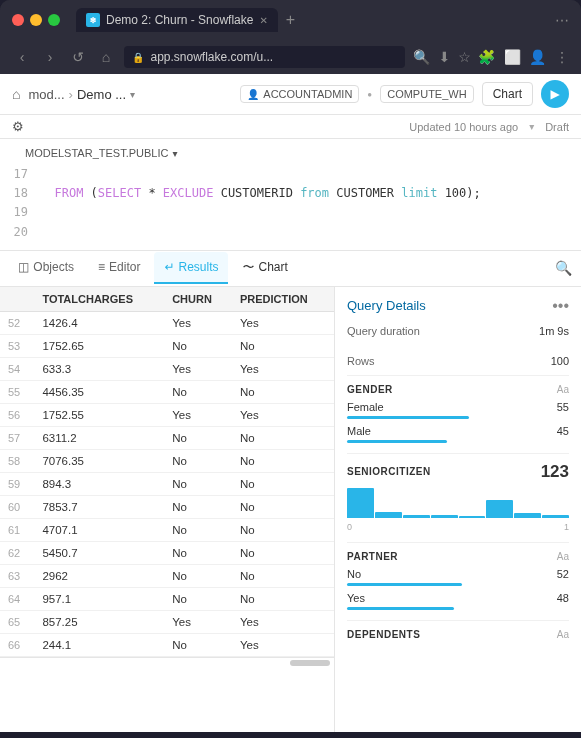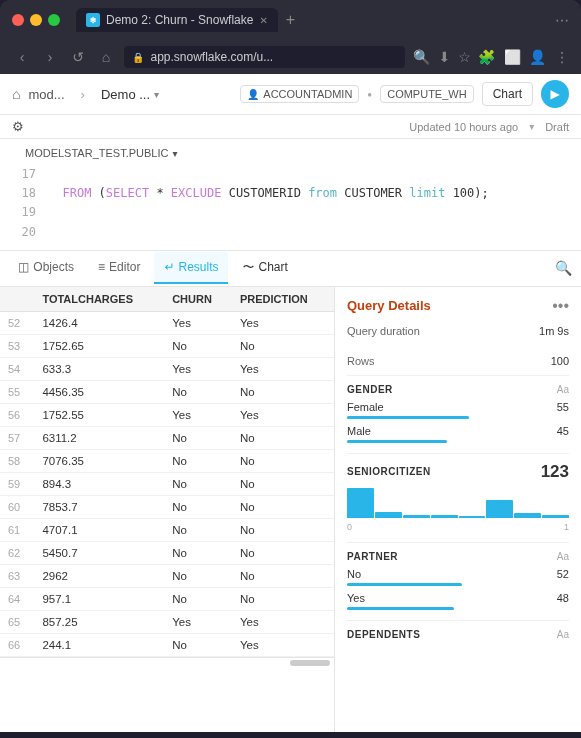--- a/index.html
+++ b/index.html
@@ -147,21 +147,21 @@
     }
 
     .home-icon {
       color: #666;
       font-size: 14px;
     }
 
     .breadcrumb {
       display: flex;
       align-items: center;
-      gap: 16px;
+      gap: 4px;
       color: #333;
       font-size: 13px;
     }
 
     .breadcrumb-item {
       color: #555;
     }
 
     .breadcrumb-current {
       display: flex;
@@ -264,21 +264,21 @@
       display: flex;
       align-items: center;
       gap: 4px;
       padding: 0 25px 6px;
       font-size: 11px;
       color: #555;
       cursor: pointer;
     }
 
     .sql-code {
-      padding: 0 16px;
+      padding: 0 8px;
       font-family: 'Monaco', 'Menlo', monospace;
       font-size: 12px;
       line-height: 1.6;
     }
 
     .sql-line {
       display: flex;
       gap: 12px;
     }
 
@@ -405,22 +405,22 @@
 
     .panel-header {
       display: flex;
       align-items: center;
       justify-content: space-between;
       margin-bottom: 10px;
     }
 
     .panel-title {
       font-size: 13px;
-      font-weight: 700;
-      color: #c2410c;
+      font-weight: 400;
+      color: #0369a1;
     }
 
     .panel-menu {
       color: #888;
       font-size: 16px;
       cursor: pointer;
     }
 
     .stat-row {
       display: flex;

